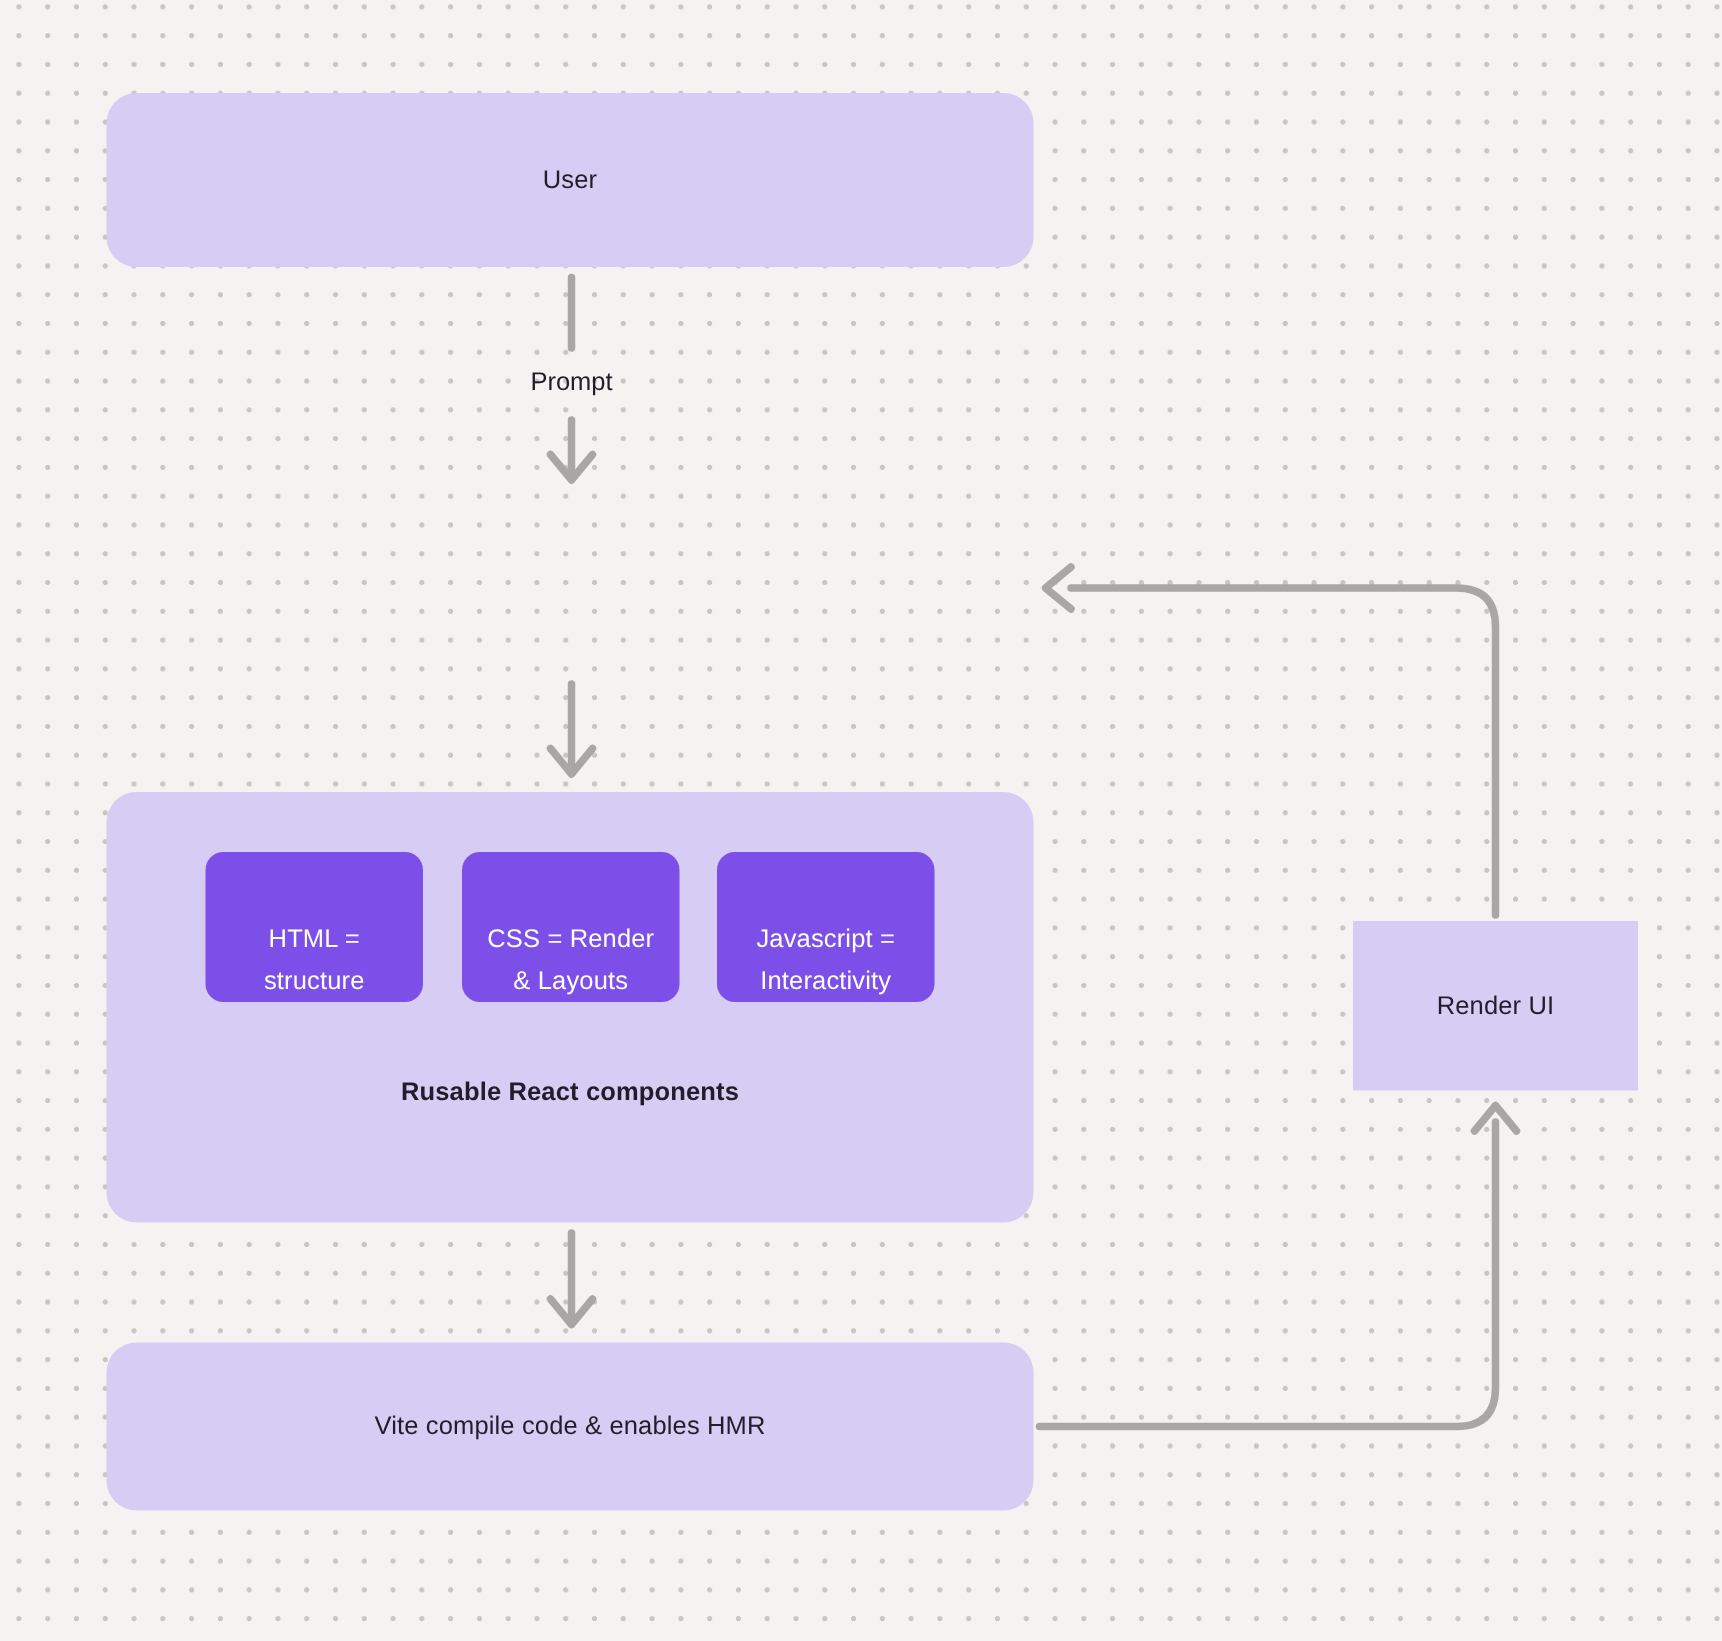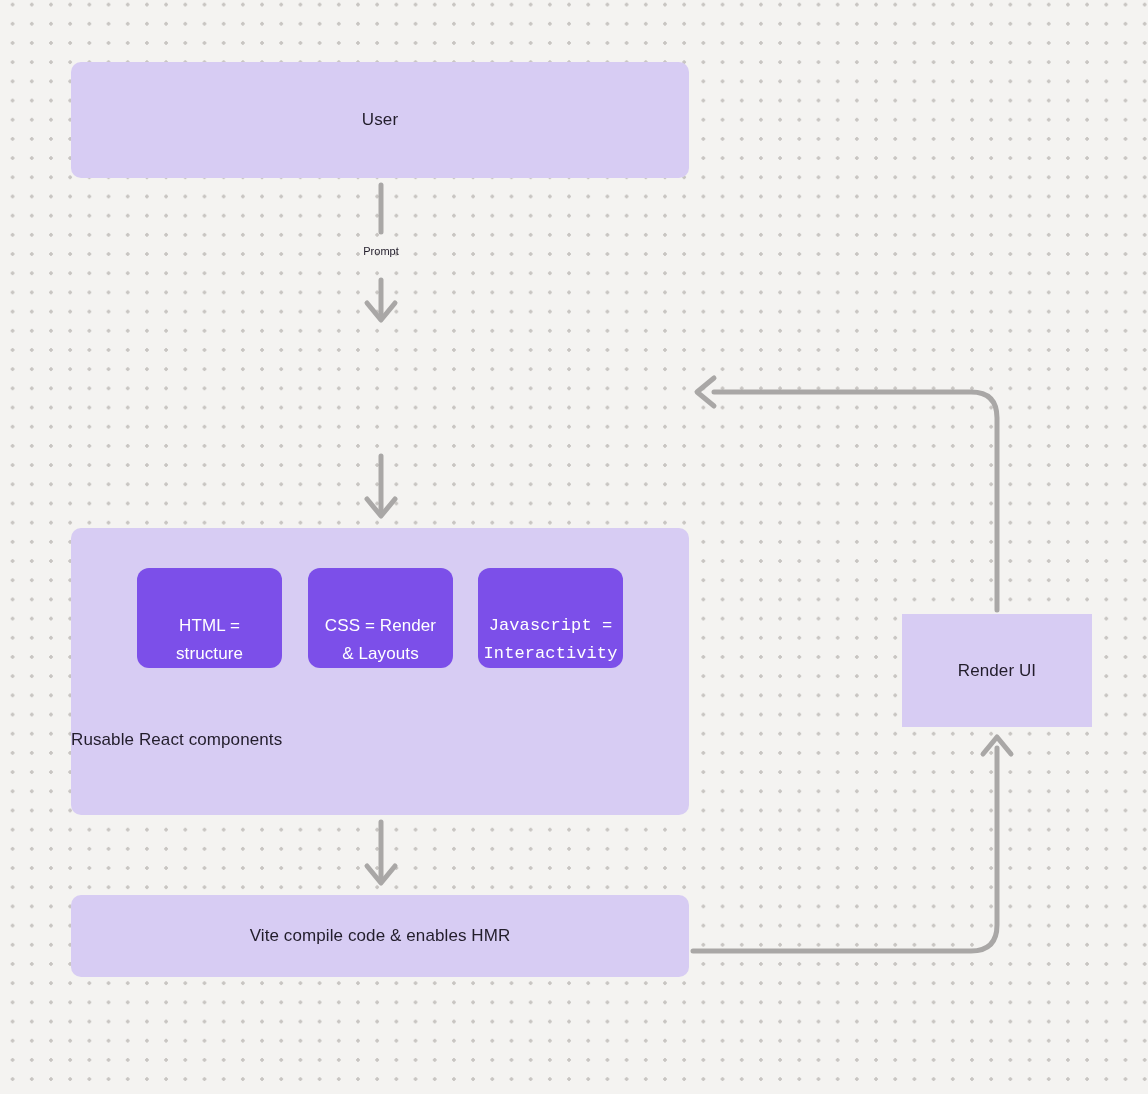--- a/index.html
+++ b/index.html
@@ -21,50 +21,50 @@
     background-image:radial-gradient(circle,var(--dot-color) 1.5px,transparent 1.9px);
     background-size:19.2px 19.2px;
     background-position:3px -5px;
     overflow:hidden;
   }
   .edges{position:absolute;left:0;top:0;width:1148px;height:1094px;pointer-events:none;}
   .edges path{fill:none;stroke:var(--arrow-color);stroke-width:5;stroke-linecap:round;stroke-linejoin:round;}
   .node{
     position:absolute;
     background:var(--node-fill);
-    border-radius:10px;
+    border-radius:20px;
     display:flex;align-items:center;justify-content:center;
     color:var(--node-text);
     font-size:17px;font-weight:500;
     letter-spacing:.1px;
   }
   .node-user{left:71px;top:62px;width:618px;height:116px;}
   .node-webapp{left:71px;top:334px;width:618px;height:114px;}
   .node-group{left:71px;top:528px;width:618px;height:287px;display:block;}
-  .node-vite{left:71px;top:895px;width:618px;height:82px;}
+  .node-vite{left:71px;top:895px;width:618px;height:112px;}
   .node-render{left:902px;top:614px;width:190px;height:113px;border-radius:0;}
   .chip{
     position:absolute;top:40px;width:145px;height:100px;
     background:var(--accent-fill);border-radius:12px;
     display:flex;flex-direction:column;align-items:center;justify-content:flex-end;
     color:var(--accent-text);font-size:17px;font-weight:500;line-height:28px;
     text-align:center;
   }
   .chip-html{left:66px;}
   .chip-css{left:237px;}
-  .chip-js{left:407px;font-family:Liberation Mono, monospace;}
+  .chip-js{left:407px;}
   .group-caption{
     position:absolute;left:0;top:190px;width:100%;
-    text-align:left;color:var(--node-text);
-    font-size:17px;font-weight:400;letter-spacing:.1px;margin-top:12px;
+    text-align:center;color:var(--node-text);
+    font-size:17px;font-weight:700;letter-spacing:.1px;
   }
   .edge-label{
     position:absolute;left:306px;top:245px;width:150px;
     text-align:center;color:var(--node-text);
-    font-size:11px;font-weight:500;
+    font-size:17px;font-weight:500;
   }
 </style>
 </head>
 <body>
 
 <div class="canvas">
 
   <svg class="edges" viewBox="0 0 1148 1094" xmlns="http://www.w3.org/2000/svg">
 
     <g>

